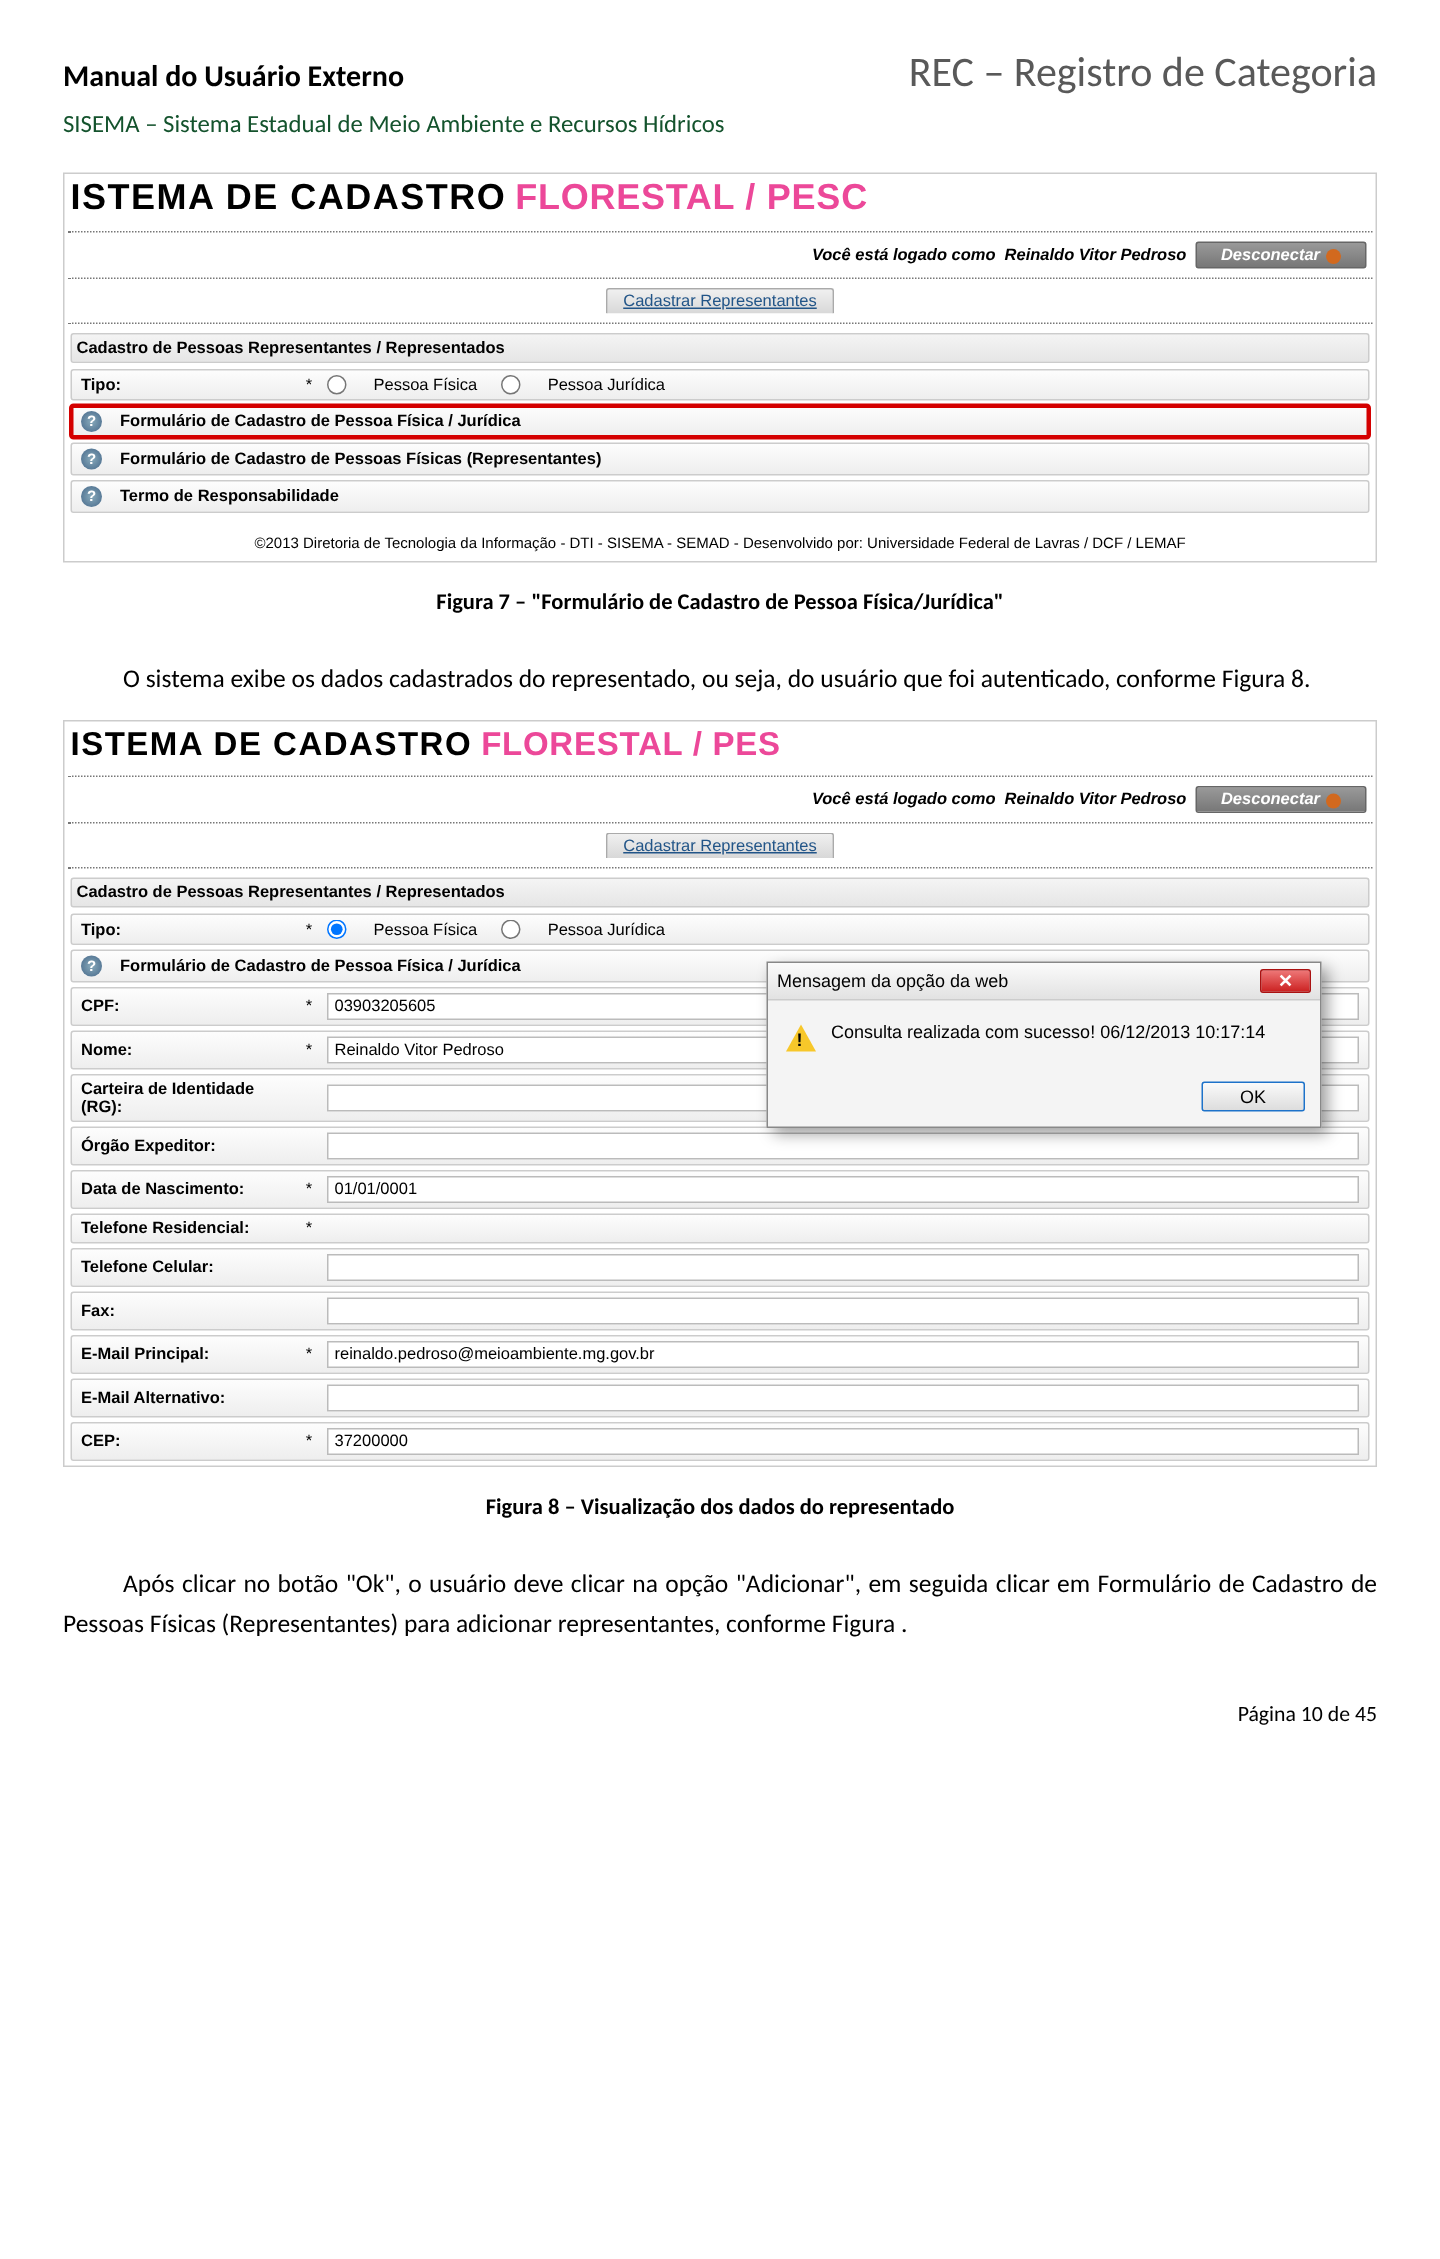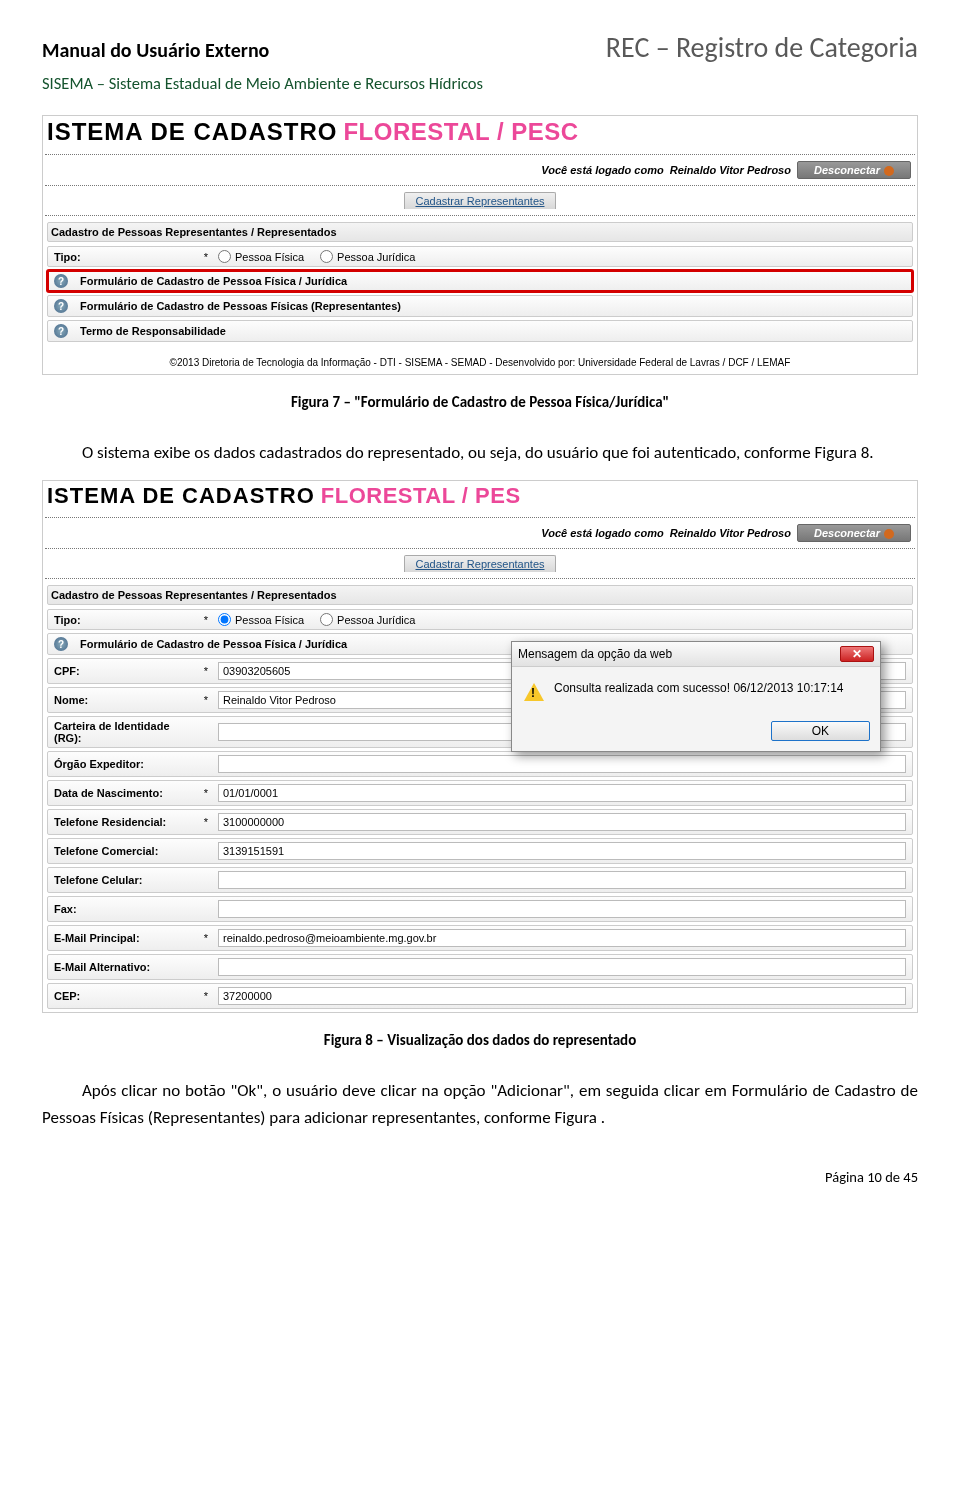--- a/index.html
+++ b/index.html
@@ -79,21 +79,21 @@
     background: linear-gradient(#fdfdfd,#eee);
     margin:3px 4px; padding:3px 6px;
     font-size:11px; gap:8px;
   }
   .row-field .lbl { width:140px; font-weight:bold; flex:none; }
   .row-field .req { color:#000; width:8px; text-align:center; flex:none;}
   .row-field input[type=text] {
     flex:1; font-size:11px; padding:2px 4px;
     border:1px solid #bbb; background:#fff;
   }
-  .row-field .radio { display:inline-flex; align-items:flex-end; gap:4px; margin-right:8px; font-size:11px;}
+  .row-field .radio { display:inline-flex; align-items:flex-end; gap:18px; margin-right:8px; font-size:11px;}
   .row-field .qicon {
     width:14px; height:14px; border-radius:50%;
     background:radial-gradient(#8ab,#468); color:#fff;
     display:inline-flex; align-items:center; justify-content:center;
     font-size:10px; font-weight:bold; margin-right:4px;
   }
 
   .red-box { outline:3px solid #d40000; outline-offset:-2px; }
 
   .copyright { font-size:10px; text-align:center; padding:12px 0 6px 0; }
@@ -124,21 +124,21 @@
     position:relative; margin-top:2px;
   }
   .dialog .body .warn::after {
     content:"!"; position:absolute; left:-3px; top:3px;
     font-weight:bold; font-size:12px; color:#000;
   }
   .dialog .btns { display:flex; justify-content:flex-end; padding:6px 10px 10px 10px; }
   .dialog .ok {
     background:linear-gradient(#fafafa,#ddd);
     border:1px solid #1d72c9; border-radius:2px;
-    padding:2px 40px; font-size:12px;
+    padding:2px 25px; font-size:12px;
   }
 
   
   .caption { text-align:center; font-weight:bold; font-size:15px; margin:18px 0 28px 0; }
   .para { font-size:17px; line-height:1.6; text-align:justify; margin:6px 0 14px 0;}
   .para-indent { text-indent:40px; }
   .footer { text-align:right; font-size:14.5px; margin-top:36px; }
 
   
   .sys-title-row.small .sys-title-black { font-size:22px; }
@@ -271,26 +271,20 @@
       <input type="text" value="" style="">
     </div>
     <div class="row-field">
       <span class="lbl">Data de Nascimento:</span>
         <span class="req">*</span>
       <input type="text" value="01/01/0001" style="">
     </div>
     <div class="row-field">
       <span class="lbl">Telefone Residencial:</span>
         <span class="req">*</span>
-      <input type="text" value="3100000000" style="">
-    </div>
-    <div class="row-field">
-      <span class="lbl">Telefone Comercial:</span>
-        <span class="req"></span>
-      <input type="text" value="3139151591" style="">
     </div>
     <div class="row-field">
       <span class="lbl">Telefone Celular:</span>
         <span class="req"></span>
       <input type="text" value="" style="">
     </div>
     <div class="row-field">
       <span class="lbl">Fax:</span>
         <span class="req"></span>
       <input type="text" value="" style="">

